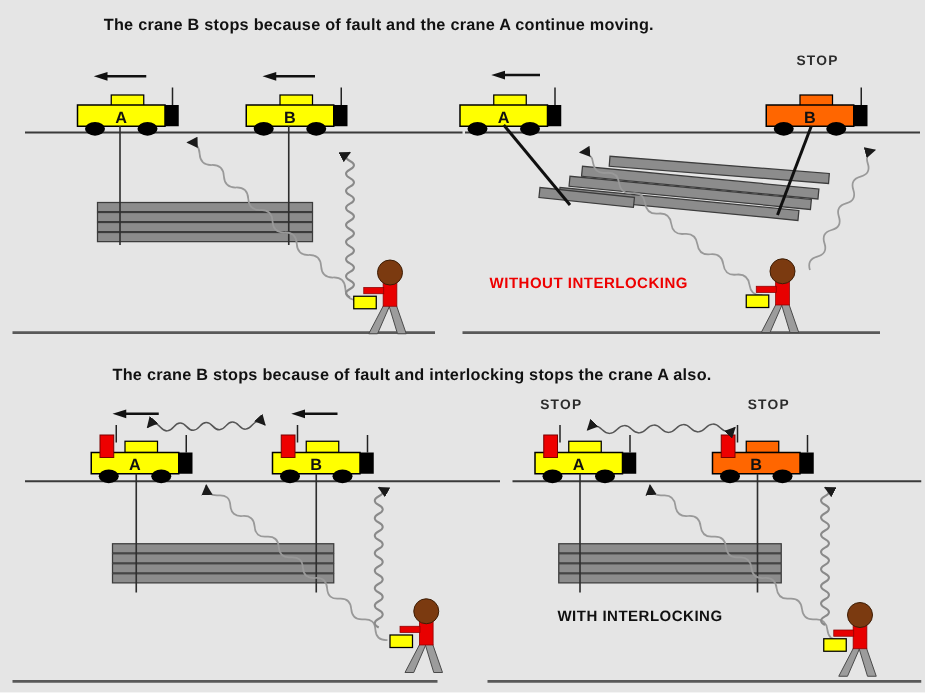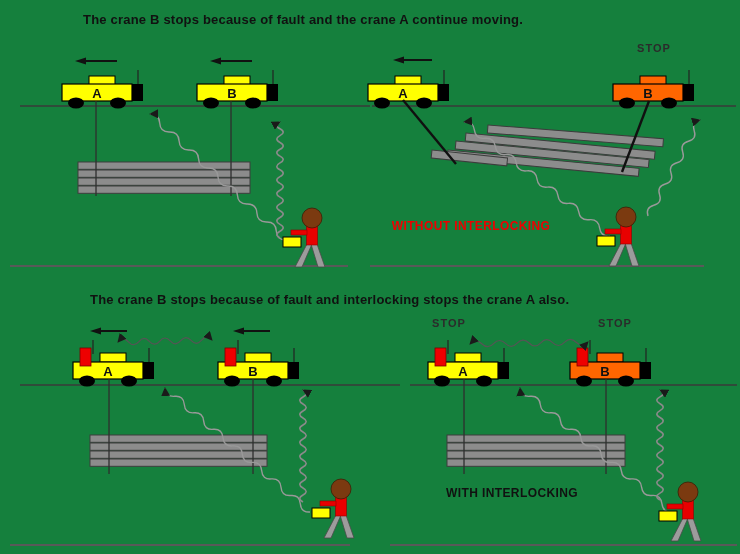--- a/index.html
+++ b/index.html
@@ -1,16 +1,16 @@
 <!DOCTYPE html>
 <html><head>
 <meta charset="utf-8">
 <style>
   html,body{margin:0;padding:0;background:#fff;}
-  .stage{position:relative;width:740px;height:554px;background:#15803d;overflow:hidden;
+  .stage{position:relative;width:740px;height:554px;background:#e5e5e5;overflow:hidden;
          font-family:"Liberation Sans",sans-serif;}
   svg{position:absolute;left:0;top:0;}
   .t-title{font:bold 13px "Liberation Sans",sans-serif;fill:#111;letter-spacing:.2px;}
   .t-letter{font:bold 13px "Liberation Sans",sans-serif;fill:#111;text-anchor:middle;}
   .t-stop{font:600 11px "Liberation Sans",sans-serif;fill:#2b2b2b;text-anchor:middle;letter-spacing:1px;}
   .t-capred{font:bold 12px "Liberation Sans",sans-serif;fill:#ee0000;text-anchor:middle;letter-spacing:.4px;}
   .t-capblk{font:bold 12px "Liberation Sans",sans-serif;fill:#111;text-anchor:middle;letter-spacing:.4px;}
   .rail{stroke:#3a3a3a;stroke-width:1.5;}
   .ground{stroke:#595959;stroke-width:2.2;}
   .rope{stroke:#2e2e2e;stroke-width:1.3;}

